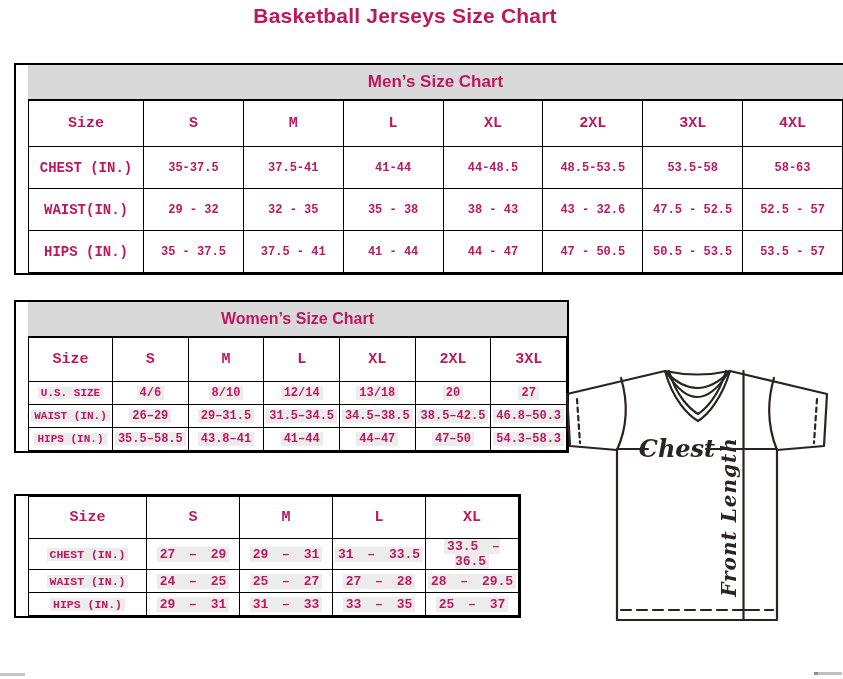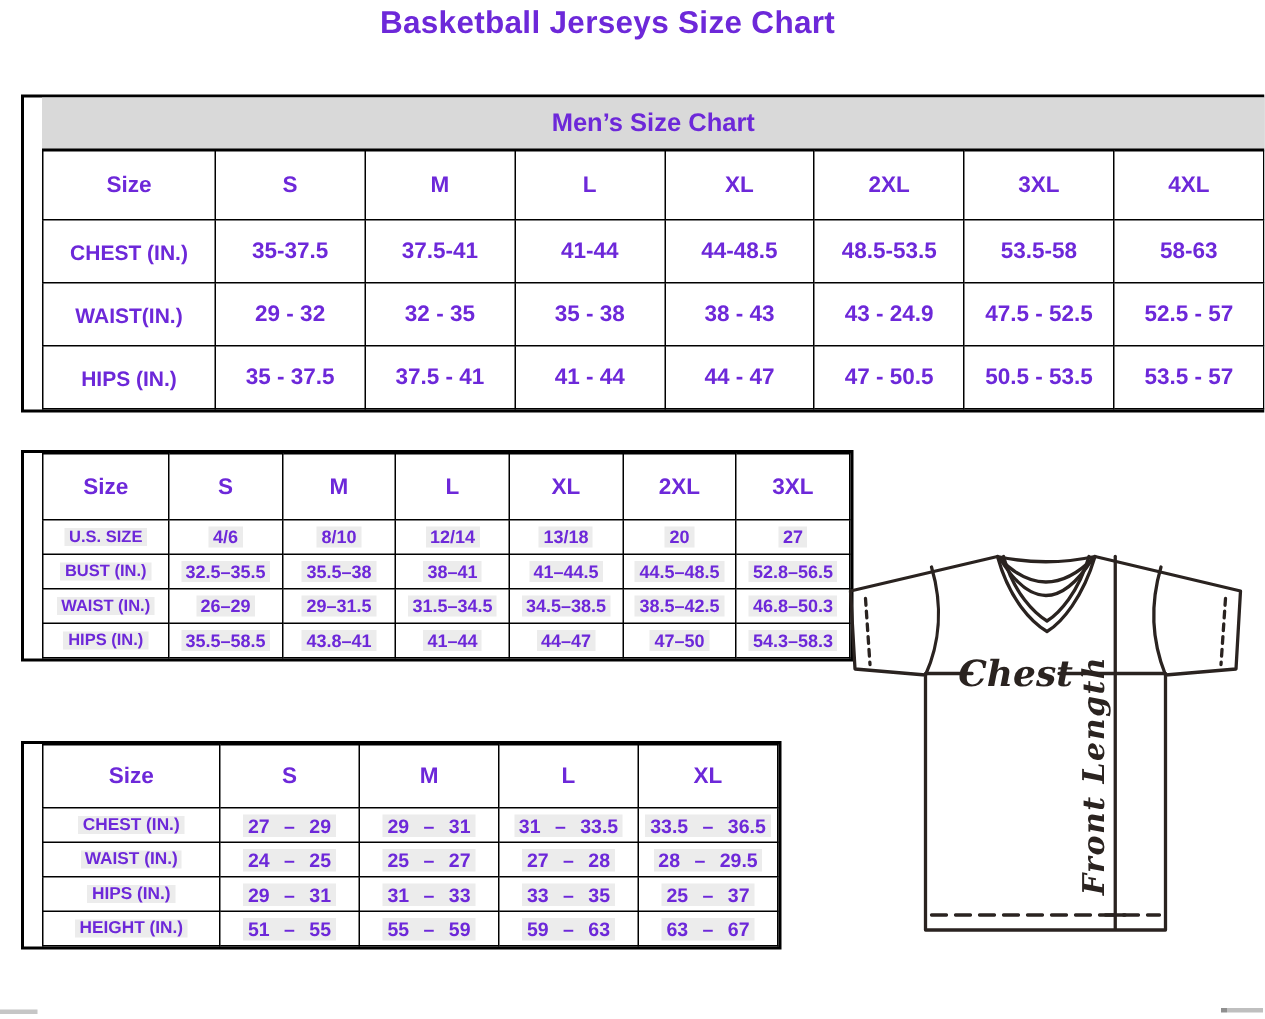--- a/index.html
+++ b/index.html
@@ -1,31 +1,31 @@
 <!DOCTYPE html>
 <html><head>
 <meta charset="utf-8">
 <style>
   html,body{margin:0;padding:0;background:#fff;}
   .page{position:relative;width:843px;height:679px;background:#fff;overflow:hidden;
-        font-family:"Liberation Sans",sans-serif;color:#6d28d9;}
+        font-family:"Liberation Sans",sans-serif;color:#be185d;}
   .page-title{position:absolute;top:4px;left:0;width:810px;margin:0;text-align:center;
         font-size:21px;font-weight:bold;letter-spacing:.2px;}
   .tbl-wrap{position:absolute;border:2px solid #000;background:#fff;padding-left:12px;}
   .tbl-title{background:#d9d9d9;border-bottom:1px solid #000;display:flex;align-items:center;
         justify-content:center;font-weight:bold;}
-  table.sz{width:100%;border-collapse:collapse;table-layout:fixed;}
+  table.sz{width:100%;border-collapse:collapse;table-layout:fixed;font-family:Liberation Mono, monospace;}
   .sz th,.sz td{border:1px solid #000;text-align:center;vertical-align:middle;
         font-weight:bold;padding:0;}
   
   .men{left:14px;top:63px;width:815px;}
   .men .tbl-title{height:34px;font-size:17px;}
   .men col.lbl{width:115px;}
   .men thead tr{height:46px;}  .men thead th{font-size:15px;}
-  .men tbody tr{height:42px;}  .men tbody th{font-size:14px;}  .men td{font-size:15px;}
+  .men tbody tr{height:42px;}  .men tbody th{font-size:14px;}  .men td{font-size:12px;}
   
   .women{left:14px;top:300px;width:539px;}
   .women .tbl-title{height:34px;font-size:16px;}
   .women col.lbl{width:84px;}
   .women thead tr{height:44px;} .women thead th{font-size:15px;}
   .women tbody tr{height:23px;} .women tbody th{font-size:11px;} .women td{font-size:12px;}
   
   .youth{left:14px;top:494px;width:491px;}
   .youth .tbl-title{height:37px;font-size:16px;}
   .youth col.lbl{width:118px;}
@@ -87,39 +87,40 @@
             <td><span>48.5-53.5</span></td>
             <td><span>53.5-58</span></td>
             <td><span>58-63</span></td>
           </tr>
           <tr>
             <th><span>WAIST(IN.)</span></th>
             <td><span>29 - 32</span></td>
             <td><span>32 - 35</span></td>
             <td><span>35 - 38</span></td>
             <td><span>38 - 43</span></td>
-            <td><span>43 - 24.9</span></td>
+            <td><span>43 - 32.6</span></td>
             <td><span>47.5 - 52.5</span></td>
             <td><span>52.5 - 57</span></td>
           </tr>
           <tr>
             <th><span>HIPS (IN.)</span></th>
             <td><span>35 - 37.5</span></td>
             <td><span>37.5 - 41</span></td>
             <td><span>41 - 44</span></td>
             <td><span>44 - 47</span></td>
             <td><span>47 - 50.5</span></td>
             <td><span>50.5 - 53.5</span></td>
             <td><span>53.5 - 57</span></td>
           </tr>
         </tbody>
       </table>
   </div>
 
   <div class="tbl-wrap women">
+    <div class="tbl-title">Women’s Size Chart</div>
     <table class="sz">
         <colgroup>
           <col class="lbl">
           <col>
           <col>
           <col>
           <col>
           <col>
           <col>
         </colgroup>
@@ -138,29 +139,20 @@
           <tr>
             <th><span>U.S. SIZE</span></th>
             <td><span>4/6</span></td>
             <td><span>8/10</span></td>
             <td><span>12/14</span></td>
             <td><span>13/18</span></td>
             <td><span>20</span></td>
             <td><span>27</span></td>
           </tr>
           <tr>
-            <th><span>BUST (IN.)</span></th>
-            <td><span>32.5–35.5</span></td>
-            <td><span>35.5–38</span></td>
-            <td><span>38–41</span></td>
-            <td><span>41–44.5</span></td>
-            <td><span>44.5–48.5</span></td>
-            <td><span>52.8–56.5</span></td>
-          </tr>
-          <tr>
             <th><span>WAIST (IN.)</span></th>
             <td><span>26–29</span></td>
             <td><span>29–31.5</span></td>
             <td><span>31.5–34.5</span></td>
             <td><span>34.5–38.5</span></td>
             <td><span>38.5–42.5</span></td>
             <td><span>46.8–50.3</span></td>
           </tr>
           <tr>
             <th><span>HIPS (IN.)</span></th>
@@ -207,27 +199,20 @@
             <td><span>25 – 27</span></td>
             <td><span>27 – 28</span></td>
             <td><span>28 – 29.5</span></td>
           </tr>
           <tr>
             <th><span>HIPS (IN.)</span></th>
             <td><span>29 – 31</span></td>
             <td><span>31 – 33</span></td>
             <td><span>33 – 35</span></td>
             <td><span>25 – 37</span></td>
-          </tr>
-          <tr>
-            <th><span>HEIGHT (IN.)</span></th>
-            <td><span>51 – 55</span></td>
-            <td><span>55 – 59</span></td>
-            <td><span>59 – 63</span></td>
-            <td><span>63 – 67</span></td>
           </tr>
         </tbody>
       </table>
   </div>
 
   <svg class="jersey" width="272" height="272" viewBox="557 358 272 272" xmlns="http://www.w3.org/2000/svg">
     <g fill="none" stroke="#2a2320" stroke-width="2.2" stroke-linejoin="round" stroke-linecap="round">
       <path d="M665,371 L567,394 L570,446 L617,450 L617,620 L777,620 L777,450 L824,446 L827,394 L730,371 Q697,378 665,371 Z"></path>
       <path d="M666,372 Q697,404 729,372"></path>
       <path d="M667,373 Q697,421 728,373"></path>

